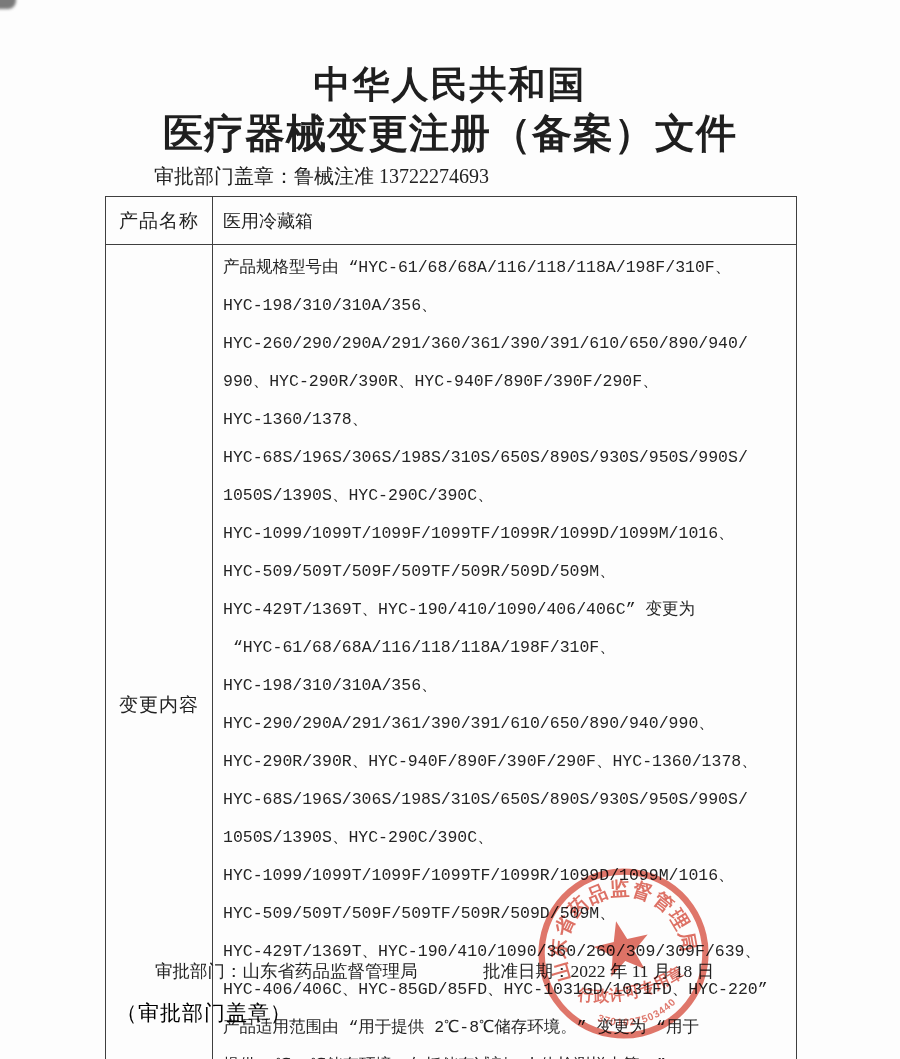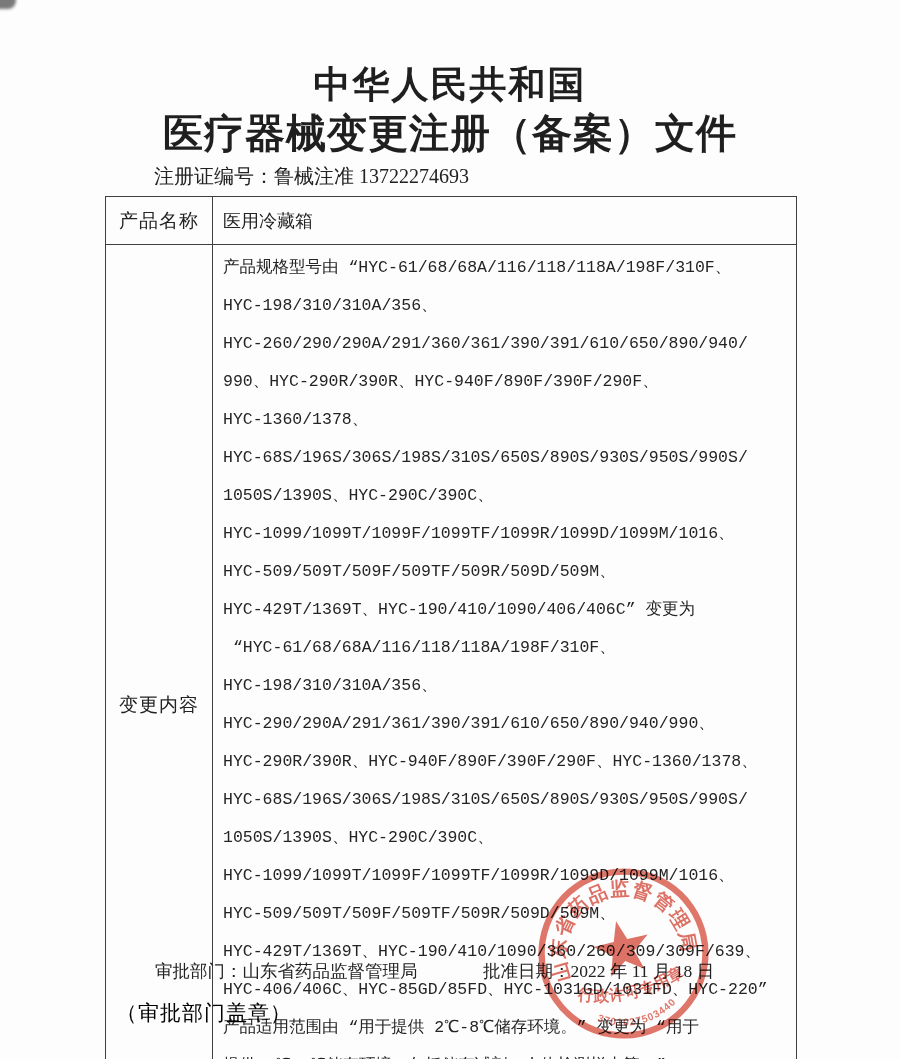--- a/index.html
+++ b/index.html
@@ -90,21 +90,21 @@
 <body>
 
 <div class="page">
 
   <div class="corner-artifact"></div>
 
   <div class="title-line1">中华人民共和国</div>
   <div class="title-line2">医疗器械变更注册（备案）文件</div>
 
   <div class="reg-line">
-    <span>注册证编号：</span><span>鲁械注准 13722274693</span>
+    <span>审批部门盖章：</span><span>鲁械注准 13722274693</span>
   </div>
 
   <table class="doc-table">
     <tbody>
         <tr class="row-product">
       <td class="label-cell">产品名称</td>
       <td class="value-cell">医用冷藏箱</td>
     </tr>
     <tr class="row-change">
       <td class="label-cell">变更内容</td>

